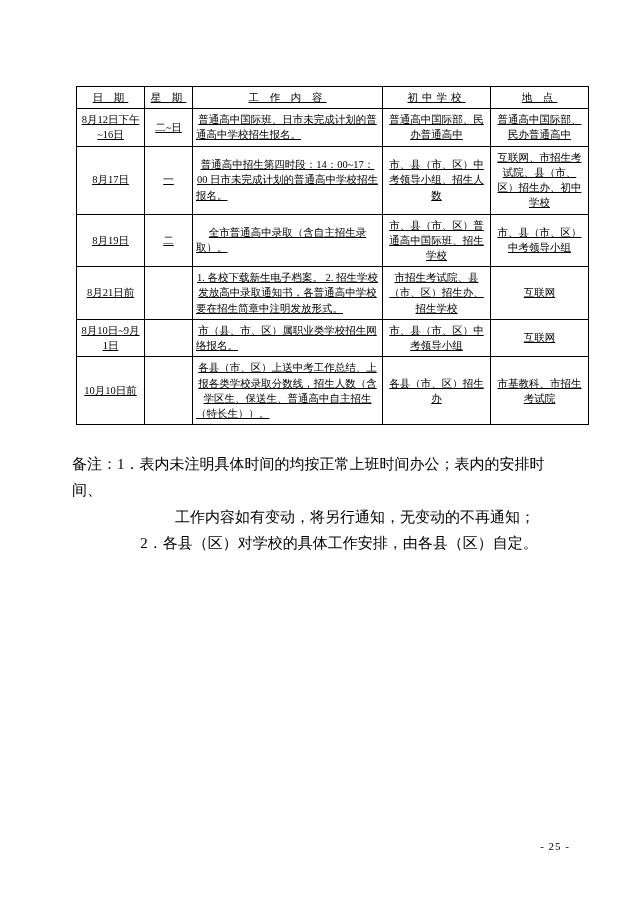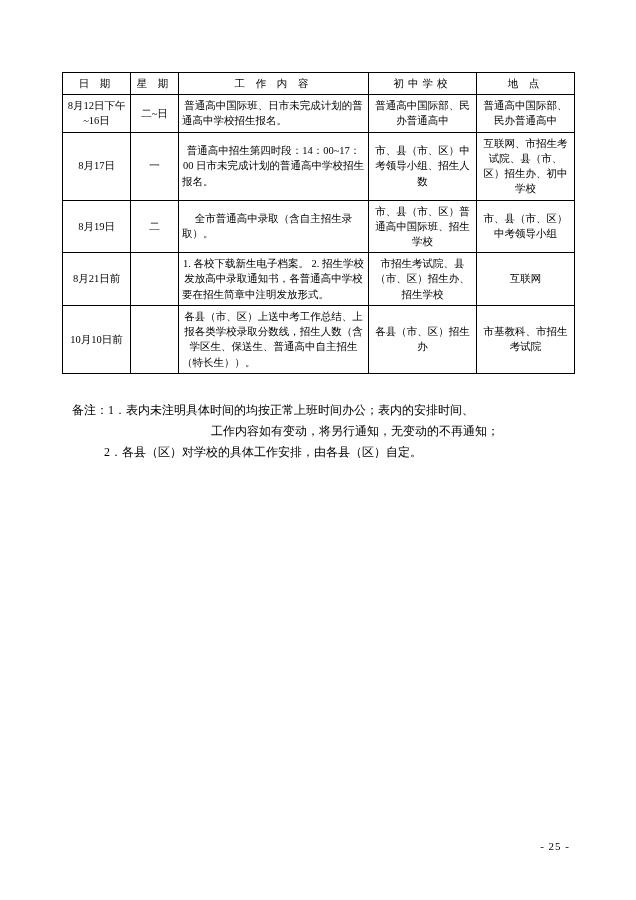--- a/index.html
+++ b/index.html
@@ -19,21 +19,22 @@
     position: relative;
     width: 636px;
     height: 900px;
     box-sizing: border-box;
     padding: 72px 62px 0 62px;
   }
   table.schedule {
     border-collapse: collapse;
     width: 512px;
     table-layout: fixed;
-    margin: 0;
+    margin: 14px;
+    text-decoration: underline;
   }
   table.schedule td, table.schedule th {
     border: 1px solid #000000;
     padding: 3px 3px;
     font-size: 10.5px;
     line-height: 1.45;
     text-align: center;
     vertical-align: middle;
     font-weight: normal;
   }
@@ -48,29 +49,29 @@
     padding: 6px 2px;
   }
   .cell-justify {
     text-align: justify;
     text-align-last: left;
     padding-left: 6px;
     padding-right: 6px;
   }
   .notes {
     margin-top: 26px;
-    font-size: 12px;
+    font-size: 15px;
     line-height: 1.75;
     padding-left: 10px;
   }
   .notes .line {
     white-space: pre-wrap;
   }
   .notes .indent1 { padding-left: 64px; text-indent: 0; text-align: center; }
-  .notes .indent2 { padding-left: 32px; }
+  .notes .indent2 { padding-left: 32px; text-align: center; }
   .page-number {
     position: absolute;
     right: 66px;
     bottom: 48px;
     font-size: 11px;
     letter-spacing: 1px;
   }
 </style>
 </head>
 <body>
@@ -118,20 +119,27 @@
       </tr>
       <tr>
         <td>8月21日前</td>
         <td></td>
         <td class="cell-justify">1. 各校下载新生电子档案。
 2. 招生学校发放高中录取通知书，各普通高中学校要在招生简章中注明发放形式。</td>
         <td>市招生考试院、县（市、区）招生办、招生学校</td>
         <td>互联网</td>
       </tr>
       <tr>
+        <td>8月10日~9月1日</td>
+        <td></td>
+        <td class="cell-justify">市（县、市、区）属职业类学校招生网络报名。</td>
+        <td>市、县（市、区）中考领导小组</td>
+        <td>互联网</td>
+      </tr>
+      <tr>
         <td>10月10日前</td>
         <td></td>
         <td class="cell-justify">各县（市、区）上送中考工作总结、上报各类学校录取分数线，招生人数（含学区生、保送生、普通高中自主招生（特长生））。</td>
         <td>各县（市、区）招生办</td>
         <td>市基教科、市招生考试院</td>
       </tr>
     </tbody>
   </table>
 
   <div class="notes">

